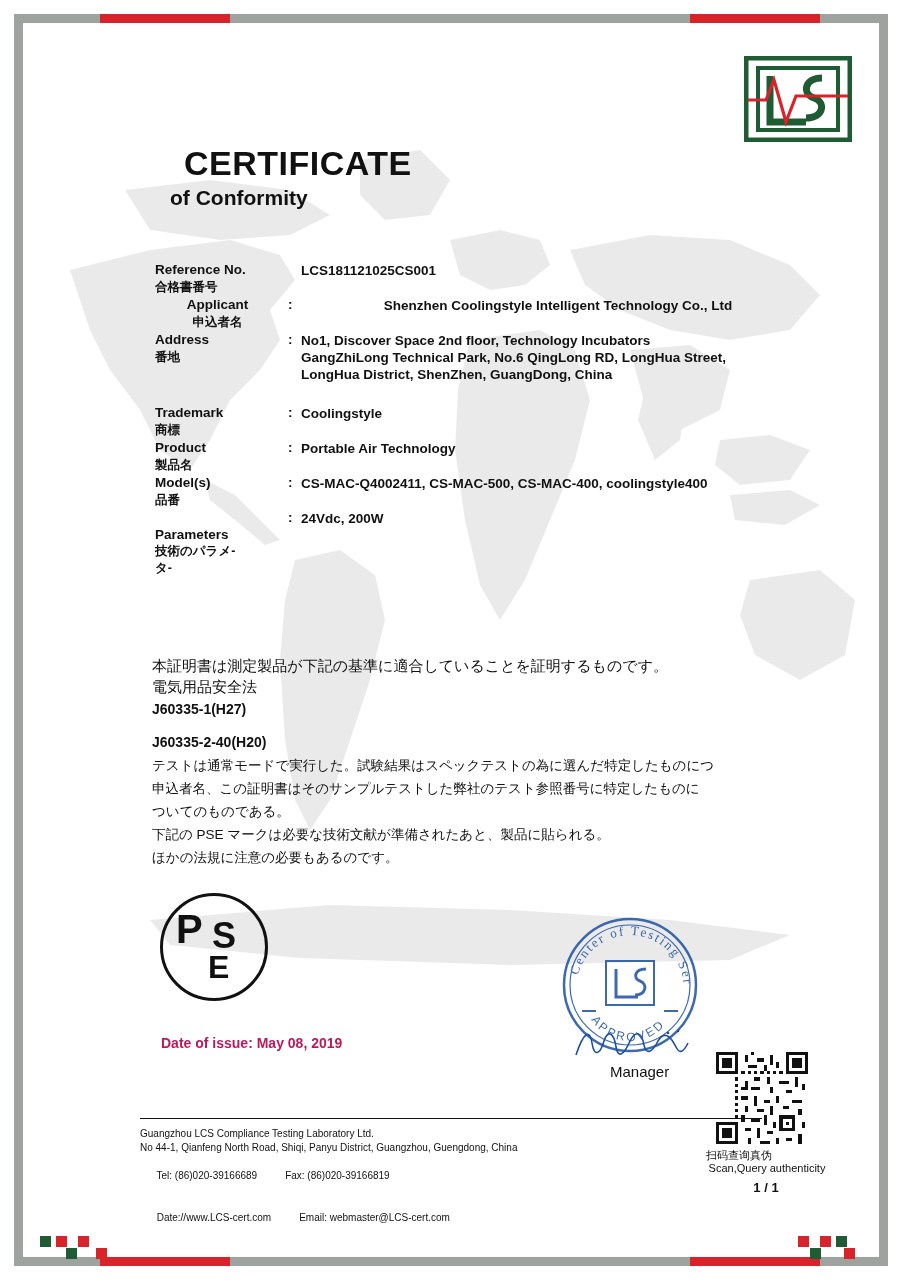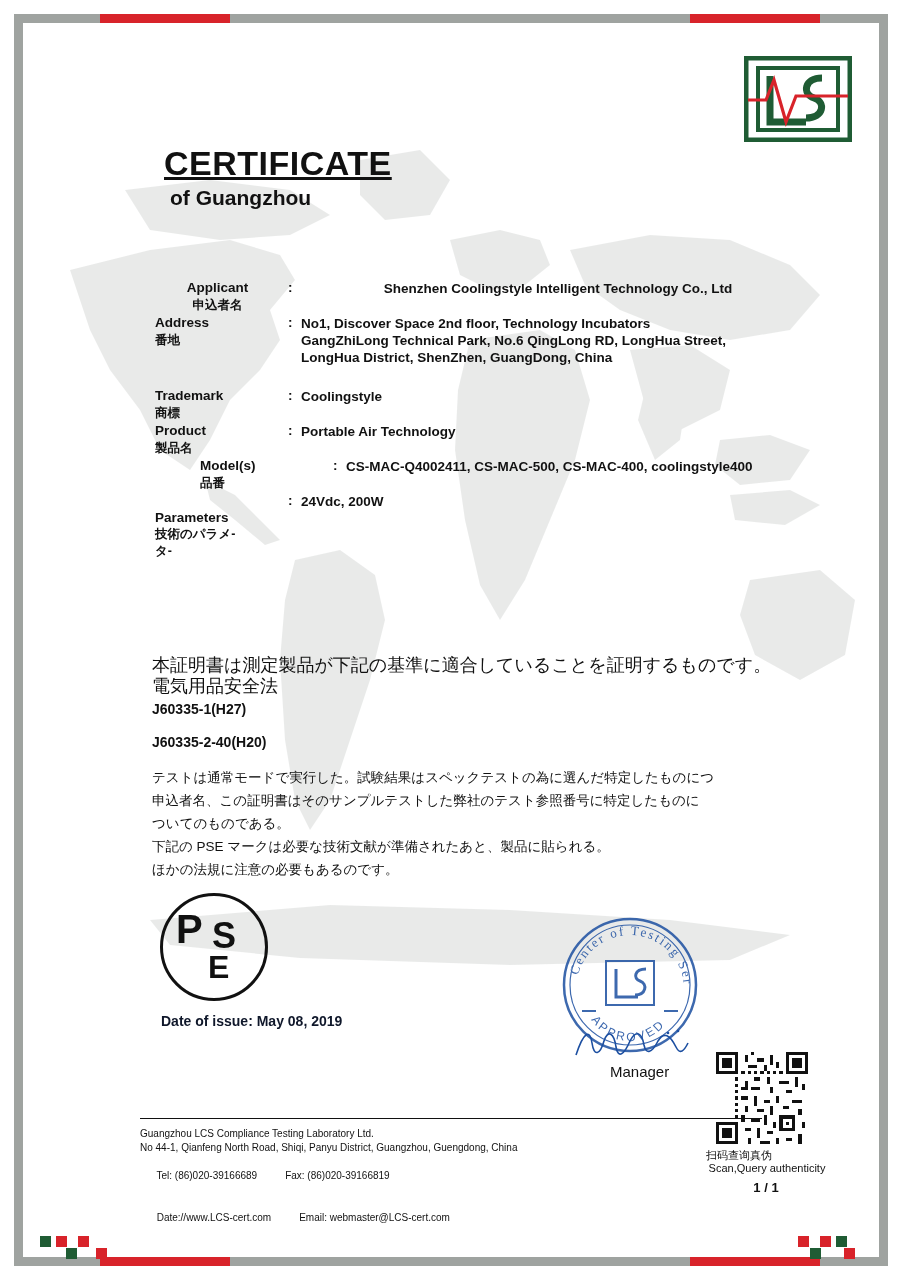--- a/index.html
+++ b/index.html
@@ -66,27 +66,26 @@
     position: absolute;
     right: 50px;
     top: 56px;
     width: 108px;
     height: 86px;
   }
 
   
   .title-main {
     position: absolute;
-    left: 164px;
+    left: 184px;
     top: 144px;
     font-size: 34px;
     font-weight: bold;
     letter-spacing: 0.5px;
     color: #111111;
-    text-decoration: underline;
   }
   .title-sub {
     position: absolute;
     left: 170px;
     top: 186px;
     font-size: 21px;
     font-weight: bold;
     color: #111111;
   }
 
@@ -135,34 +134,34 @@
 
   
   .jp-block {
     position: absolute;
     left: 152px;
     top: 655px;
     width: 650px;
     color: #111111;
   }
   .jp-line {
-    font-size: 18px;
+    font-size: 15px;
     line-height: 21px;
     font-weight: normal;
   }
   .jp-strong {
     font-size: 14px;
     font-weight: bold;
     margin-top: 4px;
   }
   .jp-gap { height: 13px; }
   .jp-para {
     font-size: 13.5px;
     line-height: 23px;
-    margin-top: 16px;
+    margin-top: 4px;
   }
 
   
   .pse {
     position: absolute;
     left: 160px;
     top: 893px;
     width: 118px;
     height: 112px;
   }
@@ -211,24 +210,24 @@
     left: 610px;
     top: 1063px;
     font-size: 15px;
     color: #111;
   }
 
   
   .date-issue {
     position: absolute;
     left: 140px;
-    top: 1013px;
+    top: 1035px;
     font-size: 14px;
     font-weight: bold;
-    color: #0f172a;
+    color: #be185d;
     padding-left: 21px;
   }
 
   
   .qr {
     position: absolute;
     left: 716px;
     top: 1052px;
     width: 92px;
     height: 92px;
@@ -338,24 +337,32 @@
 
   <svg class="logo" viewBox="0 0 108 86">
     <rect x="2" y="2" width="104" height="82" fill="none" stroke="#1f5c34" stroke-width="5"></rect>
     <rect x="14" y="12" width="80" height="62" fill="none" stroke="#1f5c34" stroke-width="4"></rect>
     <path d="M26 20 L26 66 L62 66" fill="none" stroke="#1f5c34" stroke-width="7"></path>
     <path d="M78 22 C60 22 58 38 70 42 C82 46 80 62 62 62" fill="none" stroke="#1f5c34" stroke-width="7"></path>
     <path d="M4 44 L22 44 L30 24 L42 66 L52 40 L104 40" fill="none" stroke="#d8232a" stroke-width="3.2"></path>
   </svg>
 
   <div class="title-main">CERTIFICATE</div>
-  <div class="title-sub">of Guangzhou</div>
+  <div class="title-sub">of Conformity</div>
 
   <div class="fields">
 
+    <div class="field-row">
+      <div class="f-label">
+        <span>Reference No.</span>
+        <span class="jp">合格書番号</span>
+      </div>
+      <div class="f-colon"></div>
+      <div class="f-value">LCS181121025CS001</div>
+    </div>
 
     <div class="field-row" style="margin-top:18px;text-align:center;">
       <div class="f-label">
         <span>Applicant</span>
         <span class="jp">申込者名</span>
       </div>
       <div class="f-colon">:</div>
       <div class="f-value">Shenzhen Coolingstyle Intelligent Technology Co., Ltd</div>
     </div>
 
@@ -383,21 +390,21 @@
 
     <div class="field-row" style="margin-top:18px;">
       <div class="f-label">
         <span>Product</span>
         <span class="jp">製品名</span>
       </div>
       <div class="f-colon">:</div>
       <div class="f-value">Portable Air Technology</div>
     </div>
 
-    <div class="field-row" style="margin-top:18px;margin-left:45px;">
+    <div class="field-row" style="margin-top:18px;">
       <div class="f-label">
         <span>Model(s)</span>
         <span class="jp">品番</span>
       </div>
       <div class="f-colon">:</div>
       <div class="f-value">CS-MAC-Q4002411, CS-MAC-500, CS-MAC-400, coolingstyle400</div>
     </div>
 
     <div class="field-row" style="margin-top:18px;">
       <div class="f-label" style="white-space:pre-line;">

